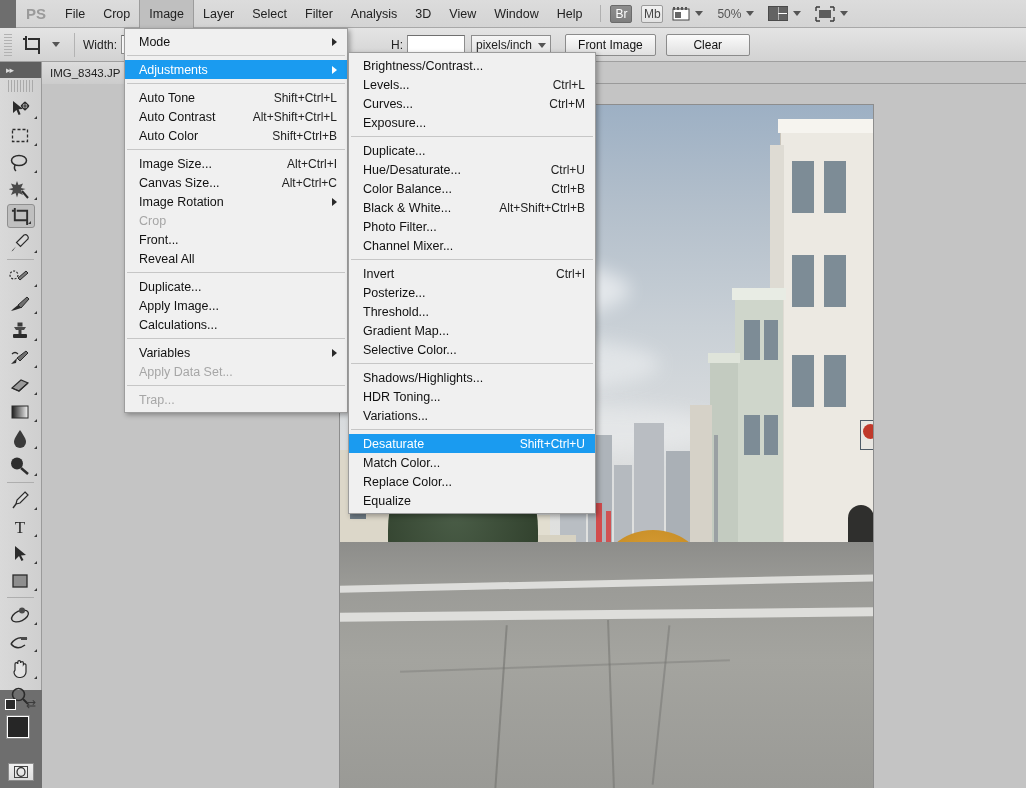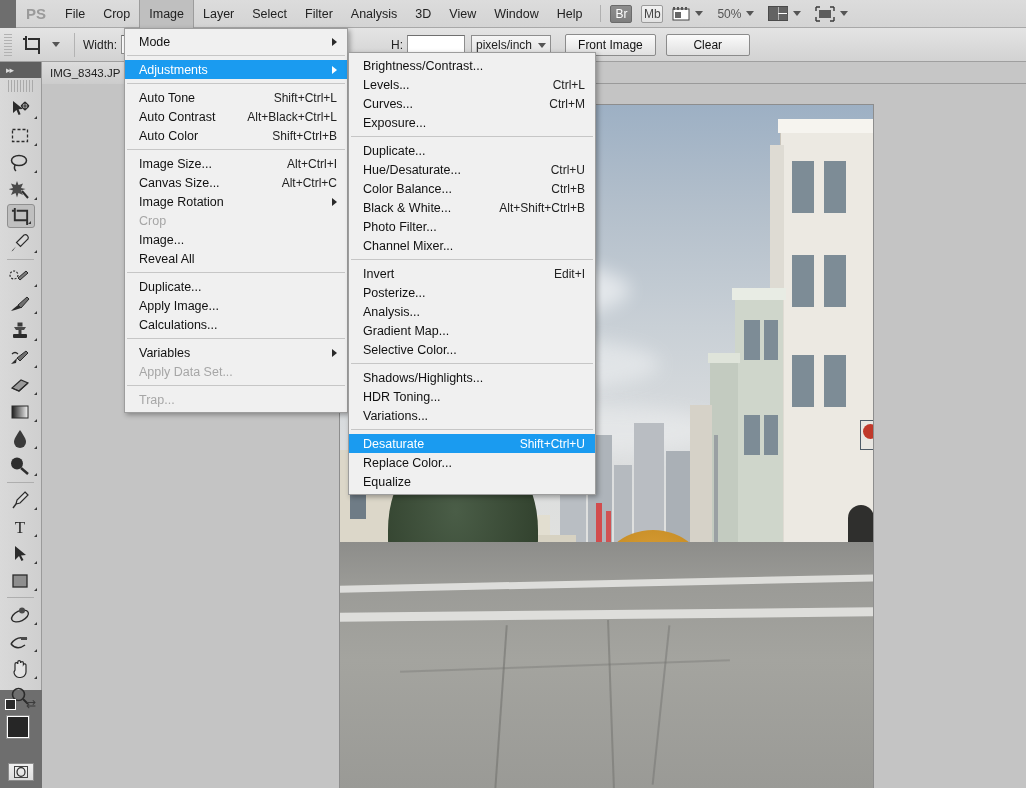--- a/index.html
+++ b/index.html
@@ -541,21 +541,21 @@
         <span class="lbl">Adjustments</span>
         <span class="sub"></span>
       </div>
       <div class="sep"></div>
       <div class="row">
         <span class="lbl">Auto Tone</span>
         <span class="sc">Shift+Ctrl+L</span>
       </div>
       <div class="row">
         <span class="lbl">Auto Contrast</span>
-        <span class="sc">Alt+Black+Ctrl+L</span>
+        <span class="sc">Alt+Shift+Ctrl+L</span>
       </div>
       <div class="row">
         <span class="lbl">Auto Color</span>
         <span class="sc">Shift+Ctrl+B</span>
       </div>
       <div class="sep"></div>
       <div class="row">
         <span class="lbl">Image Size...</span>
         <span class="sc">Alt+Ctrl+I</span>
       </div>
@@ -564,21 +564,21 @@
         <span class="sc">Alt+Ctrl+C</span>
       </div>
       <div class="row">
         <span class="lbl">Image Rotation</span>
         <span class="sub"></span>
       </div>
       <div class="row dis">
         <span class="lbl">Crop</span>
       </div>
       <div class="row">
-        <span class="lbl">Image...</span>
+        <span class="lbl">Front...</span>
       </div>
       <div class="row">
         <span class="lbl">Reveal All</span>
       </div>
       <div class="sep"></div>
       <div class="row">
         <span class="lbl">Duplicate...</span>
       </div>
       <div class="row">
         <span class="lbl">Apply Image...</span>
@@ -633,27 +633,27 @@
       </div>
       <div class="row">
         <span class="lbl">Photo Filter...</span>
       </div>
       <div class="row">
         <span class="lbl">Channel Mixer...</span>
       </div>
       <div class="sep"></div>
       <div class="row">
         <span class="lbl">Invert</span>
-        <span class="sc">Edit+I</span>
+        <span class="sc">Ctrl+I</span>
       </div>
       <div class="row">
         <span class="lbl">Posterize...</span>
       </div>
       <div class="row">
-        <span class="lbl">Analysis...</span>
+        <span class="lbl">Threshold...</span>
       </div>
       <div class="row">
         <span class="lbl">Gradient Map...</span>
       </div>
       <div class="row">
         <span class="lbl">Selective Color...</span>
       </div>
       <div class="sep"></div>
       <div class="row">
         <span class="lbl">Shadows/Highlights...</span>
@@ -663,20 +663,23 @@
       </div>
       <div class="row">
         <span class="lbl">Variations...</span>
       </div>
       <div class="sep"></div>
       <div class="row hl">
         <span class="lbl">Desaturate</span>
         <span class="sc">Shift+Ctrl+U</span>
       </div>
       <div class="row">
+        <span class="lbl">Match Color...</span>
+      </div>
+      <div class="row">
         <span class="lbl">Replace Color...</span>
       </div>
       <div class="row">
         <span class="lbl">Equalize</span>
       </div>
     </div>
 
 </div>
 
 </body></html>

